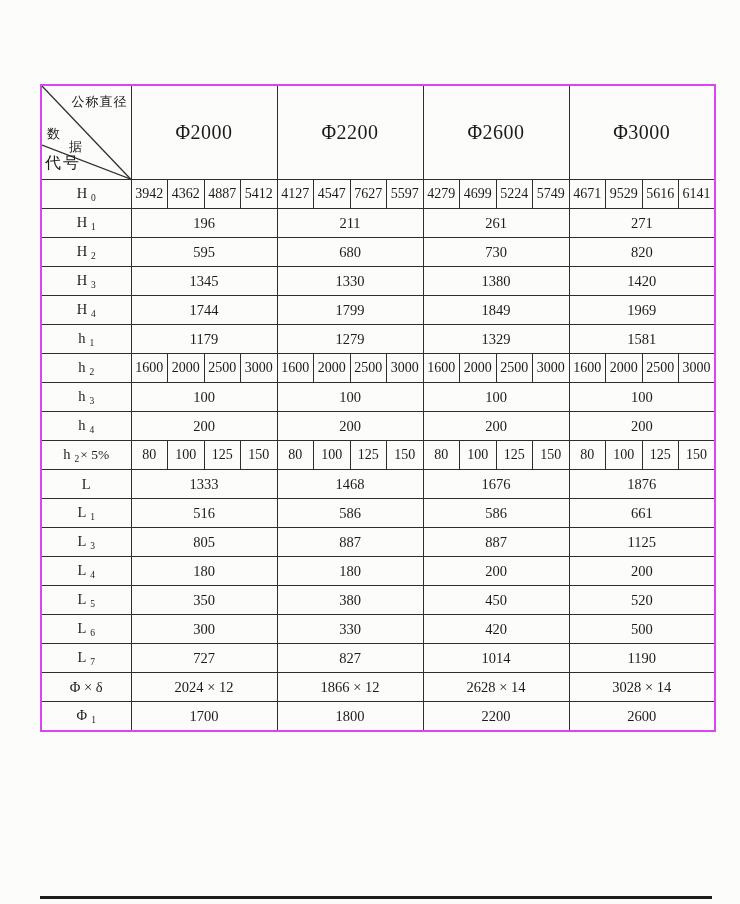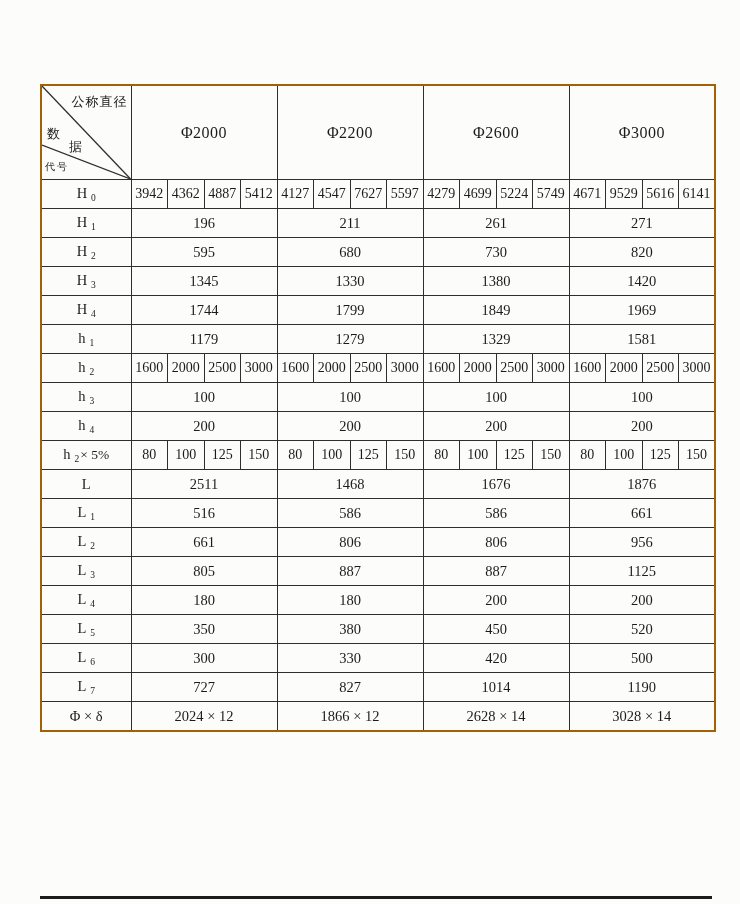--- a/index.html
+++ b/index.html
@@ -9,43 +9,43 @@
     width:740px;height:904px;
     background:#fcfcfa;
     font-family:"Liberation Serif","DejaVu Serif",serif;
     color:#1b1b1b;
     overflow:hidden;
   }
   table.spec{
     position:absolute;left:40px;top:84px;
     width:674px;
     border-collapse:collapse;table-layout:fixed;
-    border:2px solid #a16207;
+    border:2px solid #d946ef;
   }
   .spec td,.spec th{
     border:1.5px solid #2e2e2e;
     padding:0;
     text-align:center;vertical-align:middle;
     font-weight:normal;
     overflow:hidden;white-space:nowrap;
   }
-  .spec thead th{height:93px;font-size:16px;letter-spacing:.5px;}
+  .spec thead th{height:93px;font-size:20px;letter-spacing:.5px;}
   .spec tbody td{height:28px;font-size:14.5px;}
   .spec tbody td.split{font-size:14px;}
   .spec tbody td.lbl{font-size:14.5px;}
   .spec tbody td.lbl sub{font-size:9.5px;margin-left:4px;}
   .spec tbody td.lbl .sfx{font-size:13.5px;margin-left:1px;}
   
   td.corner{position:relative;}
   .corner-box{position:absolute;inset:0;}
   .corner-box svg{position:absolute;left:0;top:0;width:100%;height:100%;display:block;}
   .corner-top{position:absolute;top:7px;right:3px;font-size:13px;letter-spacing:1px;}
   .corner-mid-a{position:absolute;left:5px;top:39px;font-size:13px;}
   .corner-mid-b{position:absolute;left:27px;top:52px;font-size:13px;}
-  .corner-bottom{position:absolute;left:3px;bottom:5px;font-size:10px;letter-spacing:2px;}
+  .corner-bottom{position:absolute;left:3px;bottom:5px;font-size:16px;letter-spacing:2px;}
   
   .bottom-rule{
     position:absolute;left:40px;top:896px;
     width:672px;height:3px;background:#1c1c1c;
   }
 </style>
 </head>
 <body>
 
 <div class="page">
@@ -177,40 +177,33 @@
           <td class="split">100</td>
           <td class="split">125</td>
           <td class="split">150</td>
           <td class="split">80</td>
           <td class="split">100</td>
           <td class="split">125</td>
           <td class="split">150</td>
         </tr>
         <tr>
           <td class="lbl"><span>L</span></td>
-          <td colspan="4">2511</td>
+          <td colspan="4">1333</td>
           <td colspan="4">1468</td>
           <td colspan="4">1676</td>
           <td colspan="4">1876</td>
         </tr>
         <tr>
           <td class="lbl"><span>L</span><sub>1</sub></td>
           <td colspan="4">516</td>
           <td colspan="4">586</td>
           <td colspan="4">586</td>
           <td colspan="4">661</td>
         </tr>
         <tr>
-          <td class="lbl"><span>L</span><sub>2</sub></td>
-          <td colspan="4">661</td>
-          <td colspan="4">806</td>
-          <td colspan="4">806</td>
-          <td colspan="4">956</td>
-        </tr>
-        <tr>
           <td class="lbl"><span>L</span><sub>3</sub></td>
           <td colspan="4">805</td>
           <td colspan="4">887</td>
           <td colspan="4">887</td>
           <td colspan="4">1125</td>
         </tr>
         <tr>
           <td class="lbl"><span>L</span><sub>4</sub></td>
           <td colspan="4">180</td>
           <td colspan="4">180</td>
@@ -238,18 +231,25 @@
           <td colspan="4">1014</td>
           <td colspan="4">1190</td>
         </tr>
         <tr>
           <td class="lbl"><span>Φ × δ</span></td>
           <td colspan="4">2024 × 12</td>
           <td colspan="4">1866 × 12</td>
           <td colspan="4">2628 × 14</td>
           <td colspan="4">3028 × 14</td>
         </tr>
+        <tr>
+          <td class="lbl"><span>Φ</span><sub>1</sub></td>
+          <td colspan="4">1700</td>
+          <td colspan="4">1800</td>
+          <td colspan="4">2200</td>
+          <td colspan="4">2600</td>
+        </tr>
       </tbody>
   </table>
 
   <div class="bottom-rule"></div>
 
 </div>
 
 </body></html>

